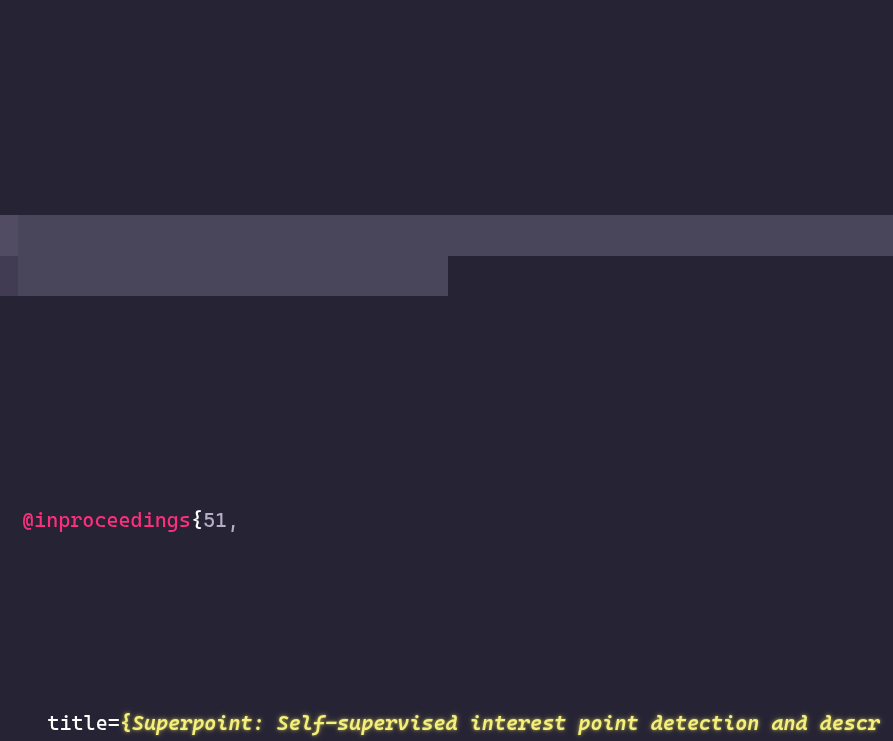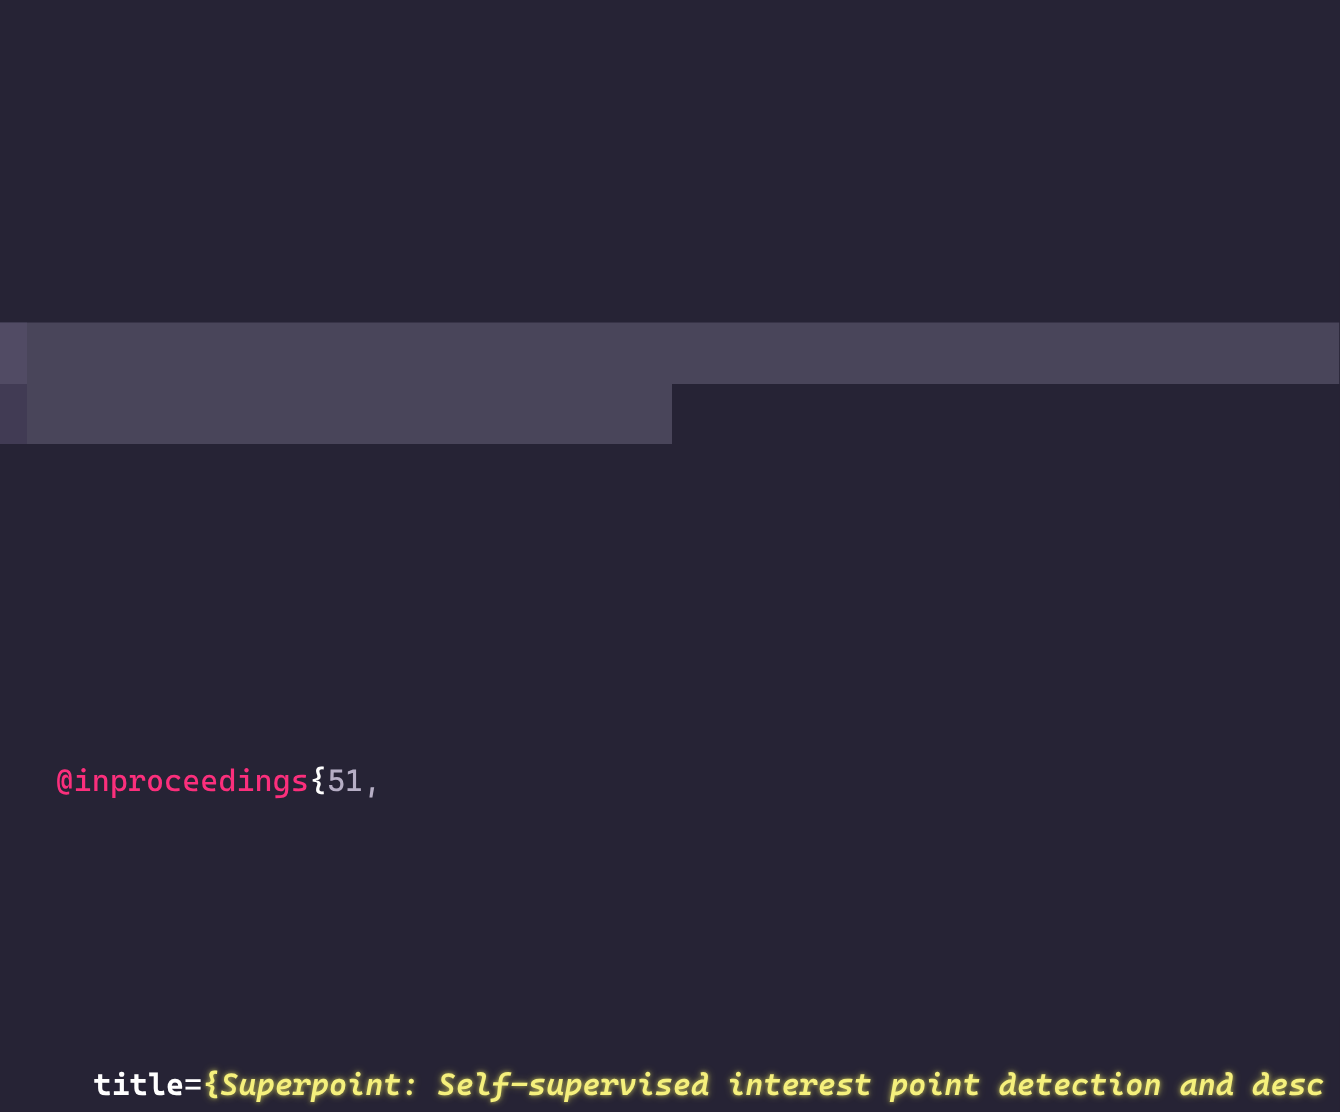--- a/index.html
+++ b/index.html
@@ -15,34 +15,34 @@
     font-size: 20.6px;
     line-height: 40.6px;
     color: #c8c8c7;
     white-space: pre;
     user-select: text;
     position: relative;
     padding-top: 12.5px;
   }
   .line {
     display: block;
-    padding-left: 37px;
+    padding-left: 22px;
     padding-right: 6px;
     white-space: pre-wrap;
     word-break: break-all;
     position: relative;
     z-index: 2;
   }
   .indent {
     display: inline-block;
     width: 25.4px;
   }
   .kw    { color: #fb2f7c; }   
   .id    { color: #b6aec5; }   
-  .field { color: #ffffff; font-weight: bold; }   
+  .field { color: #ffffff; }   
   .eq    { color: #ffffff; }   
   .brace { color: #f5f07c; font-weight: 600; text-shadow: 0 0 3px rgba(244,240,98,.55), 0 0 6px rgba(244,240,98,.45); }   
   .val   { color: #f5f07c; font-weight: 600; text-shadow: 0 0 3px rgba(244,240,98,.55), 0 0 6px rgba(244,240,98,.45); font-style: italic;}   
   .punc  { color: #b6aec5; }   
   .body-brace { color: #ffffff; }
 
   
   .hl-bg {
     position: absolute;
     left: 0;

